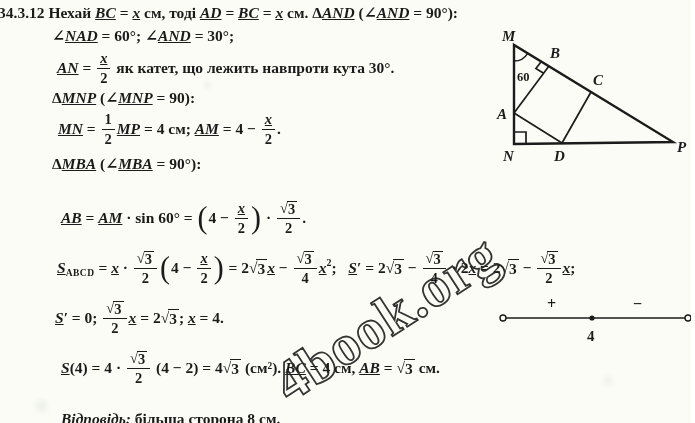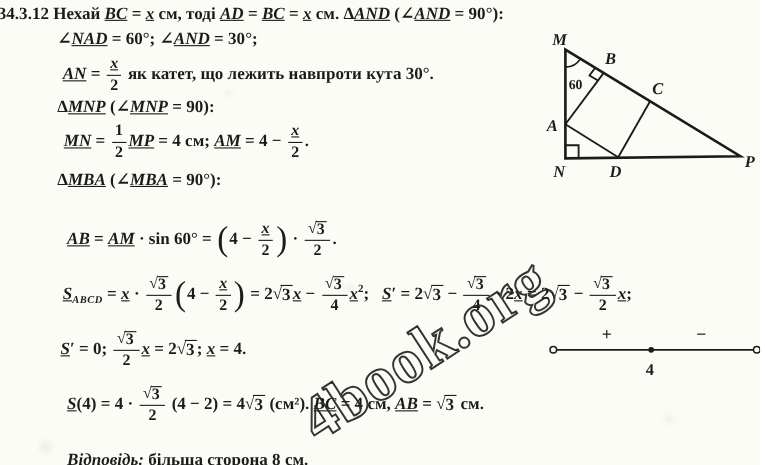--- a/index.html
+++ b/index.html
@@ -19,21 +19,21 @@
   .up{white-space:pre;}
   .it{white-space:pre; font-style:italic;text-decoration:underline;}
   .frac{display:inline-flex; flex-direction:column; align-items:center; line-height:1; margin:0 2px; font-size:14.5px;}
   .frac .num{display:inline-flex; align-items:flex-end; padding:0 3px 2px 3px; border-bottom:1.6px solid #1b1b1b;}
   .frac .den{display:inline-flex; padding-top:2px;}
   .rad{display:inline-flex; align-items:flex-start;}
   .rad .radsign{margin-right:-1px;}
   .rad .radbody{border-top:1.6px solid #1b1b1b; padding:0 2px 0 1px;}
   .bigp{font-size:30px; font-weight:400; line-height:.8; display:inline-block; transform:scaleY(1.05); margin:0 1px;}
   .sup{font-size:10px; position:relative; top:-6px;}
-  .subs{font-size:9.5px; font-style:italic; position:relative; top:5px; letter-spacing:.5px;}
+  .subs{font-size:9.5px; position:relative; top:5px; letter-spacing:.5px;}
   .dsvg{position:absolute;}
   .dsvg text{font-family:"Liberation Serif","DejaVu Serif",serif; font-weight:700; font-style:italic; font-size:15px; fill:#1b1b1b;}
   .dsvg text.upright{font-style:normal; font-size:12.5px;}
   .watermark{
     position:absolute; left:168px; top:276px; width:436px; height:84px;
     transform:rotate(-33deg); transform-origin:center;
     font-size:57px; font-weight:700; letter-spacing:1px; text-align:center;
     color:transparent; -webkit-text-stroke:1.8px #242424; opacity:.92;
     font-style:normal; line-height:84px; pointer-events:none;
   }

